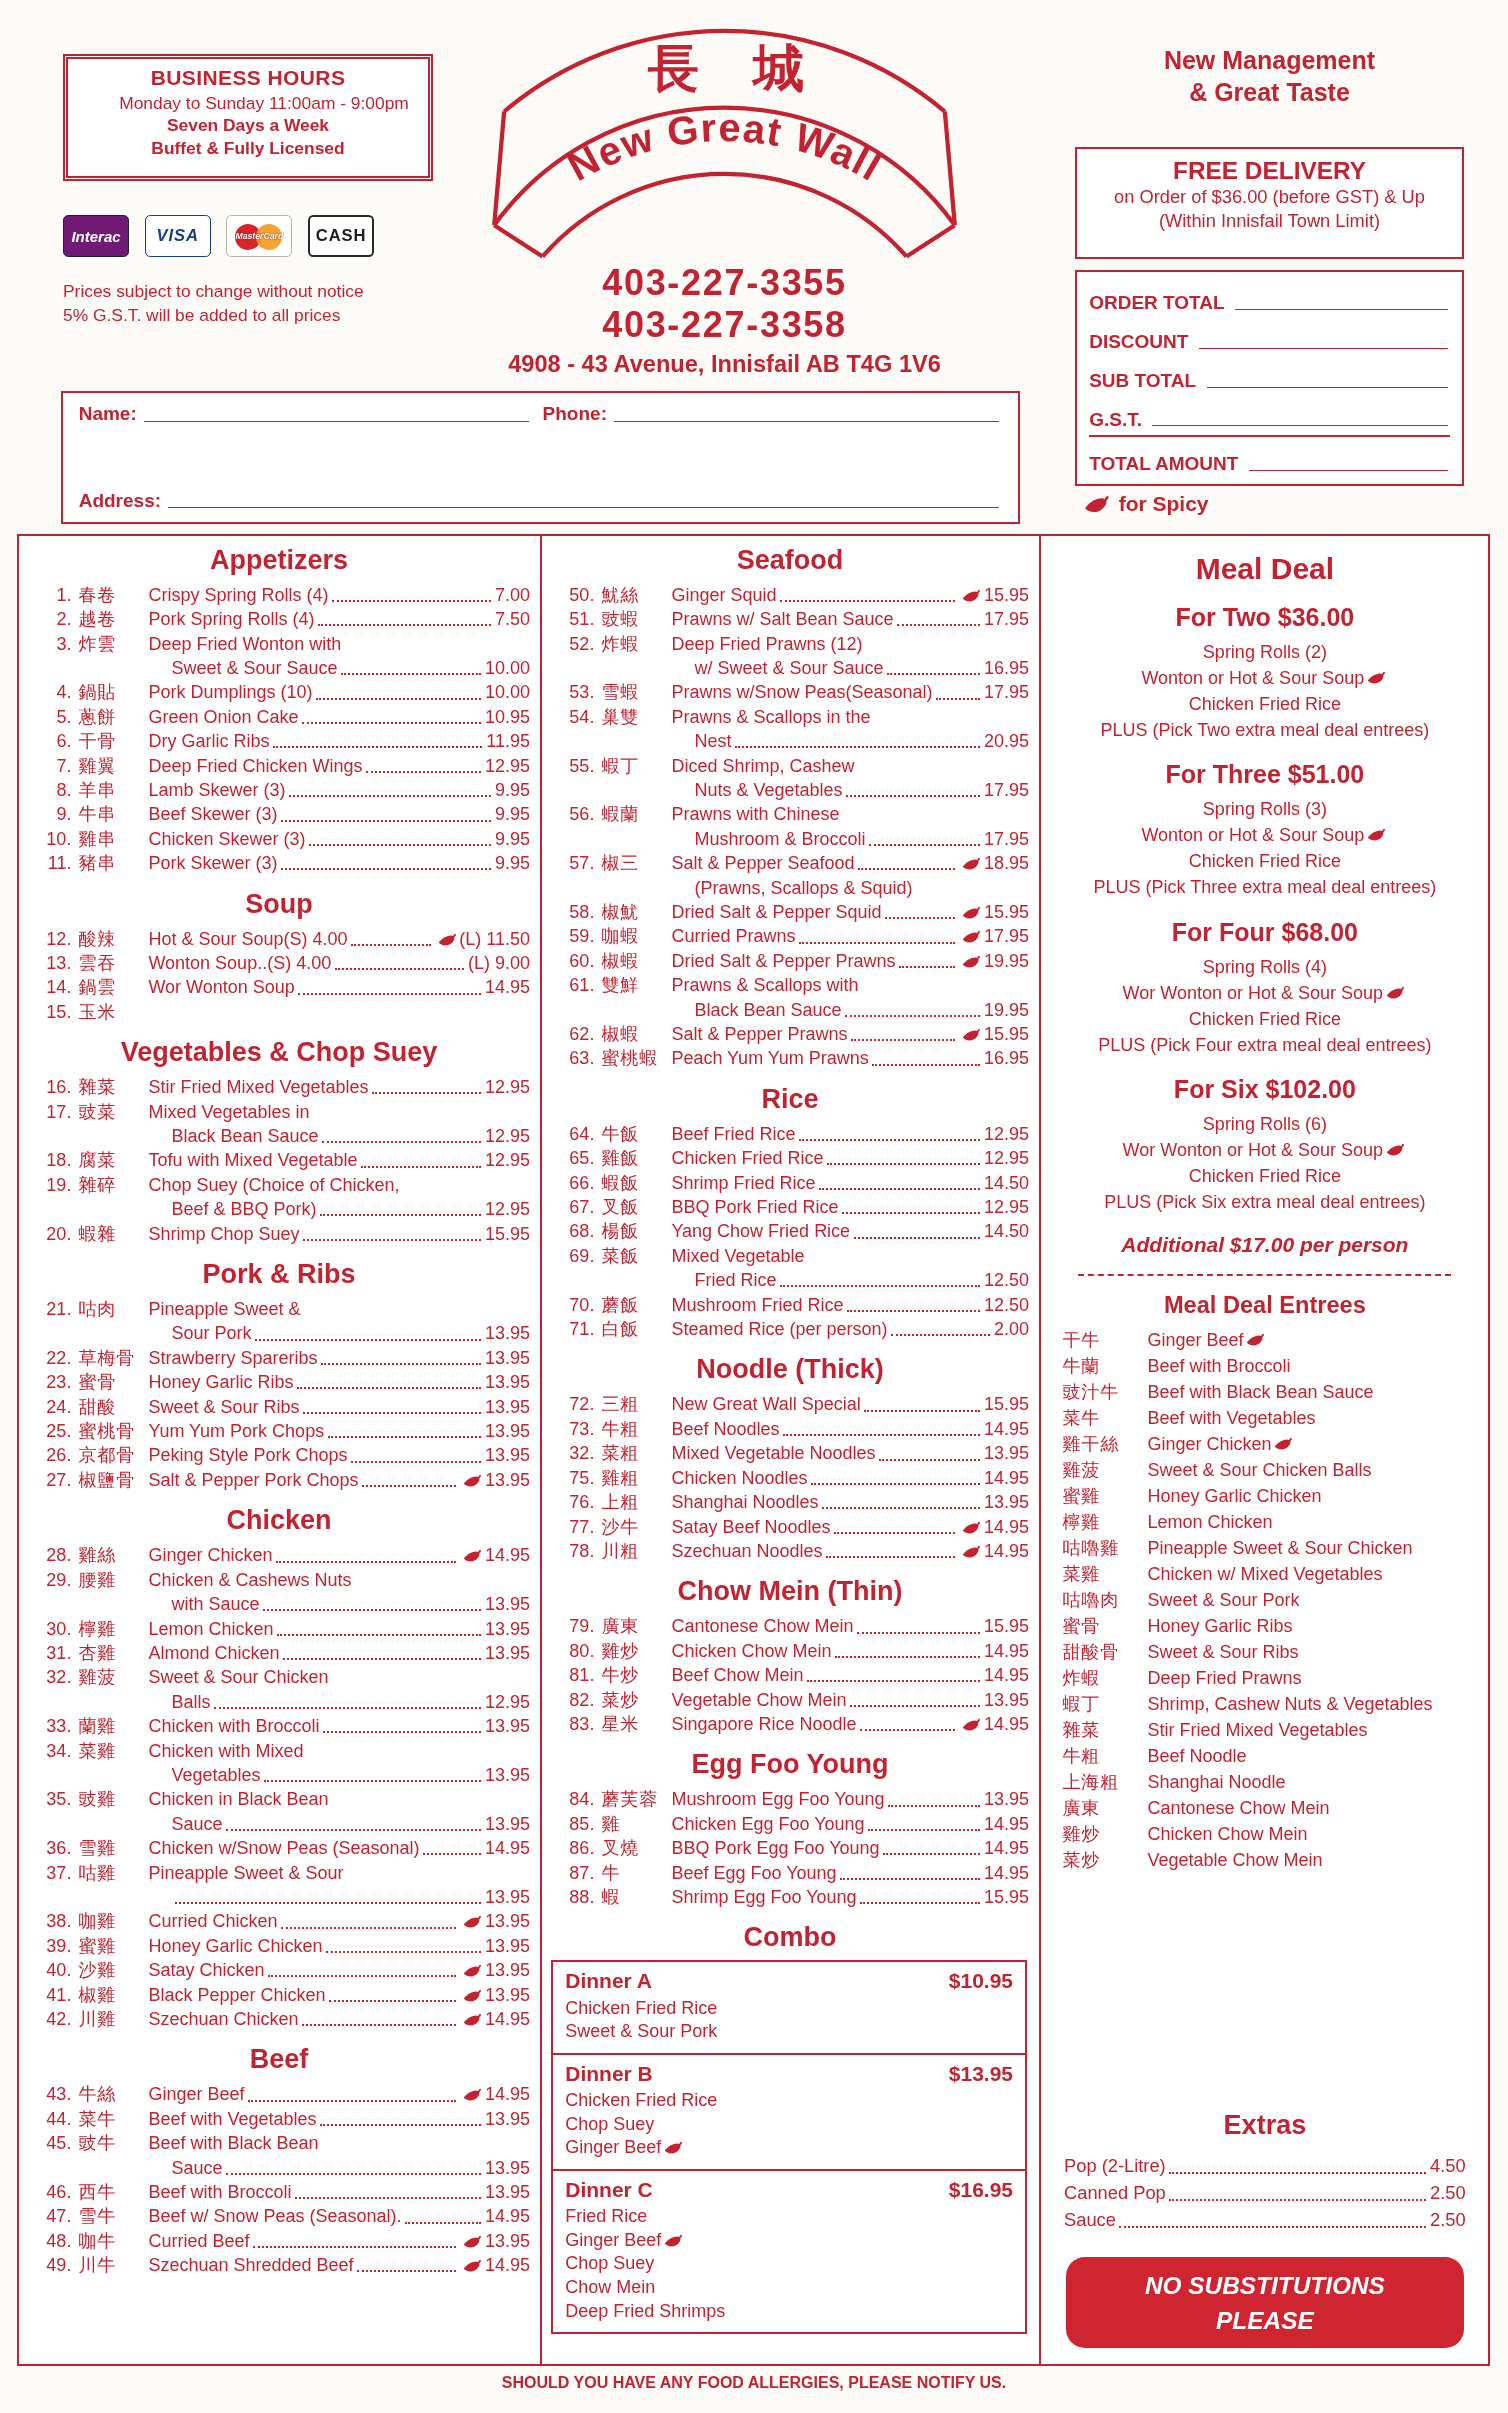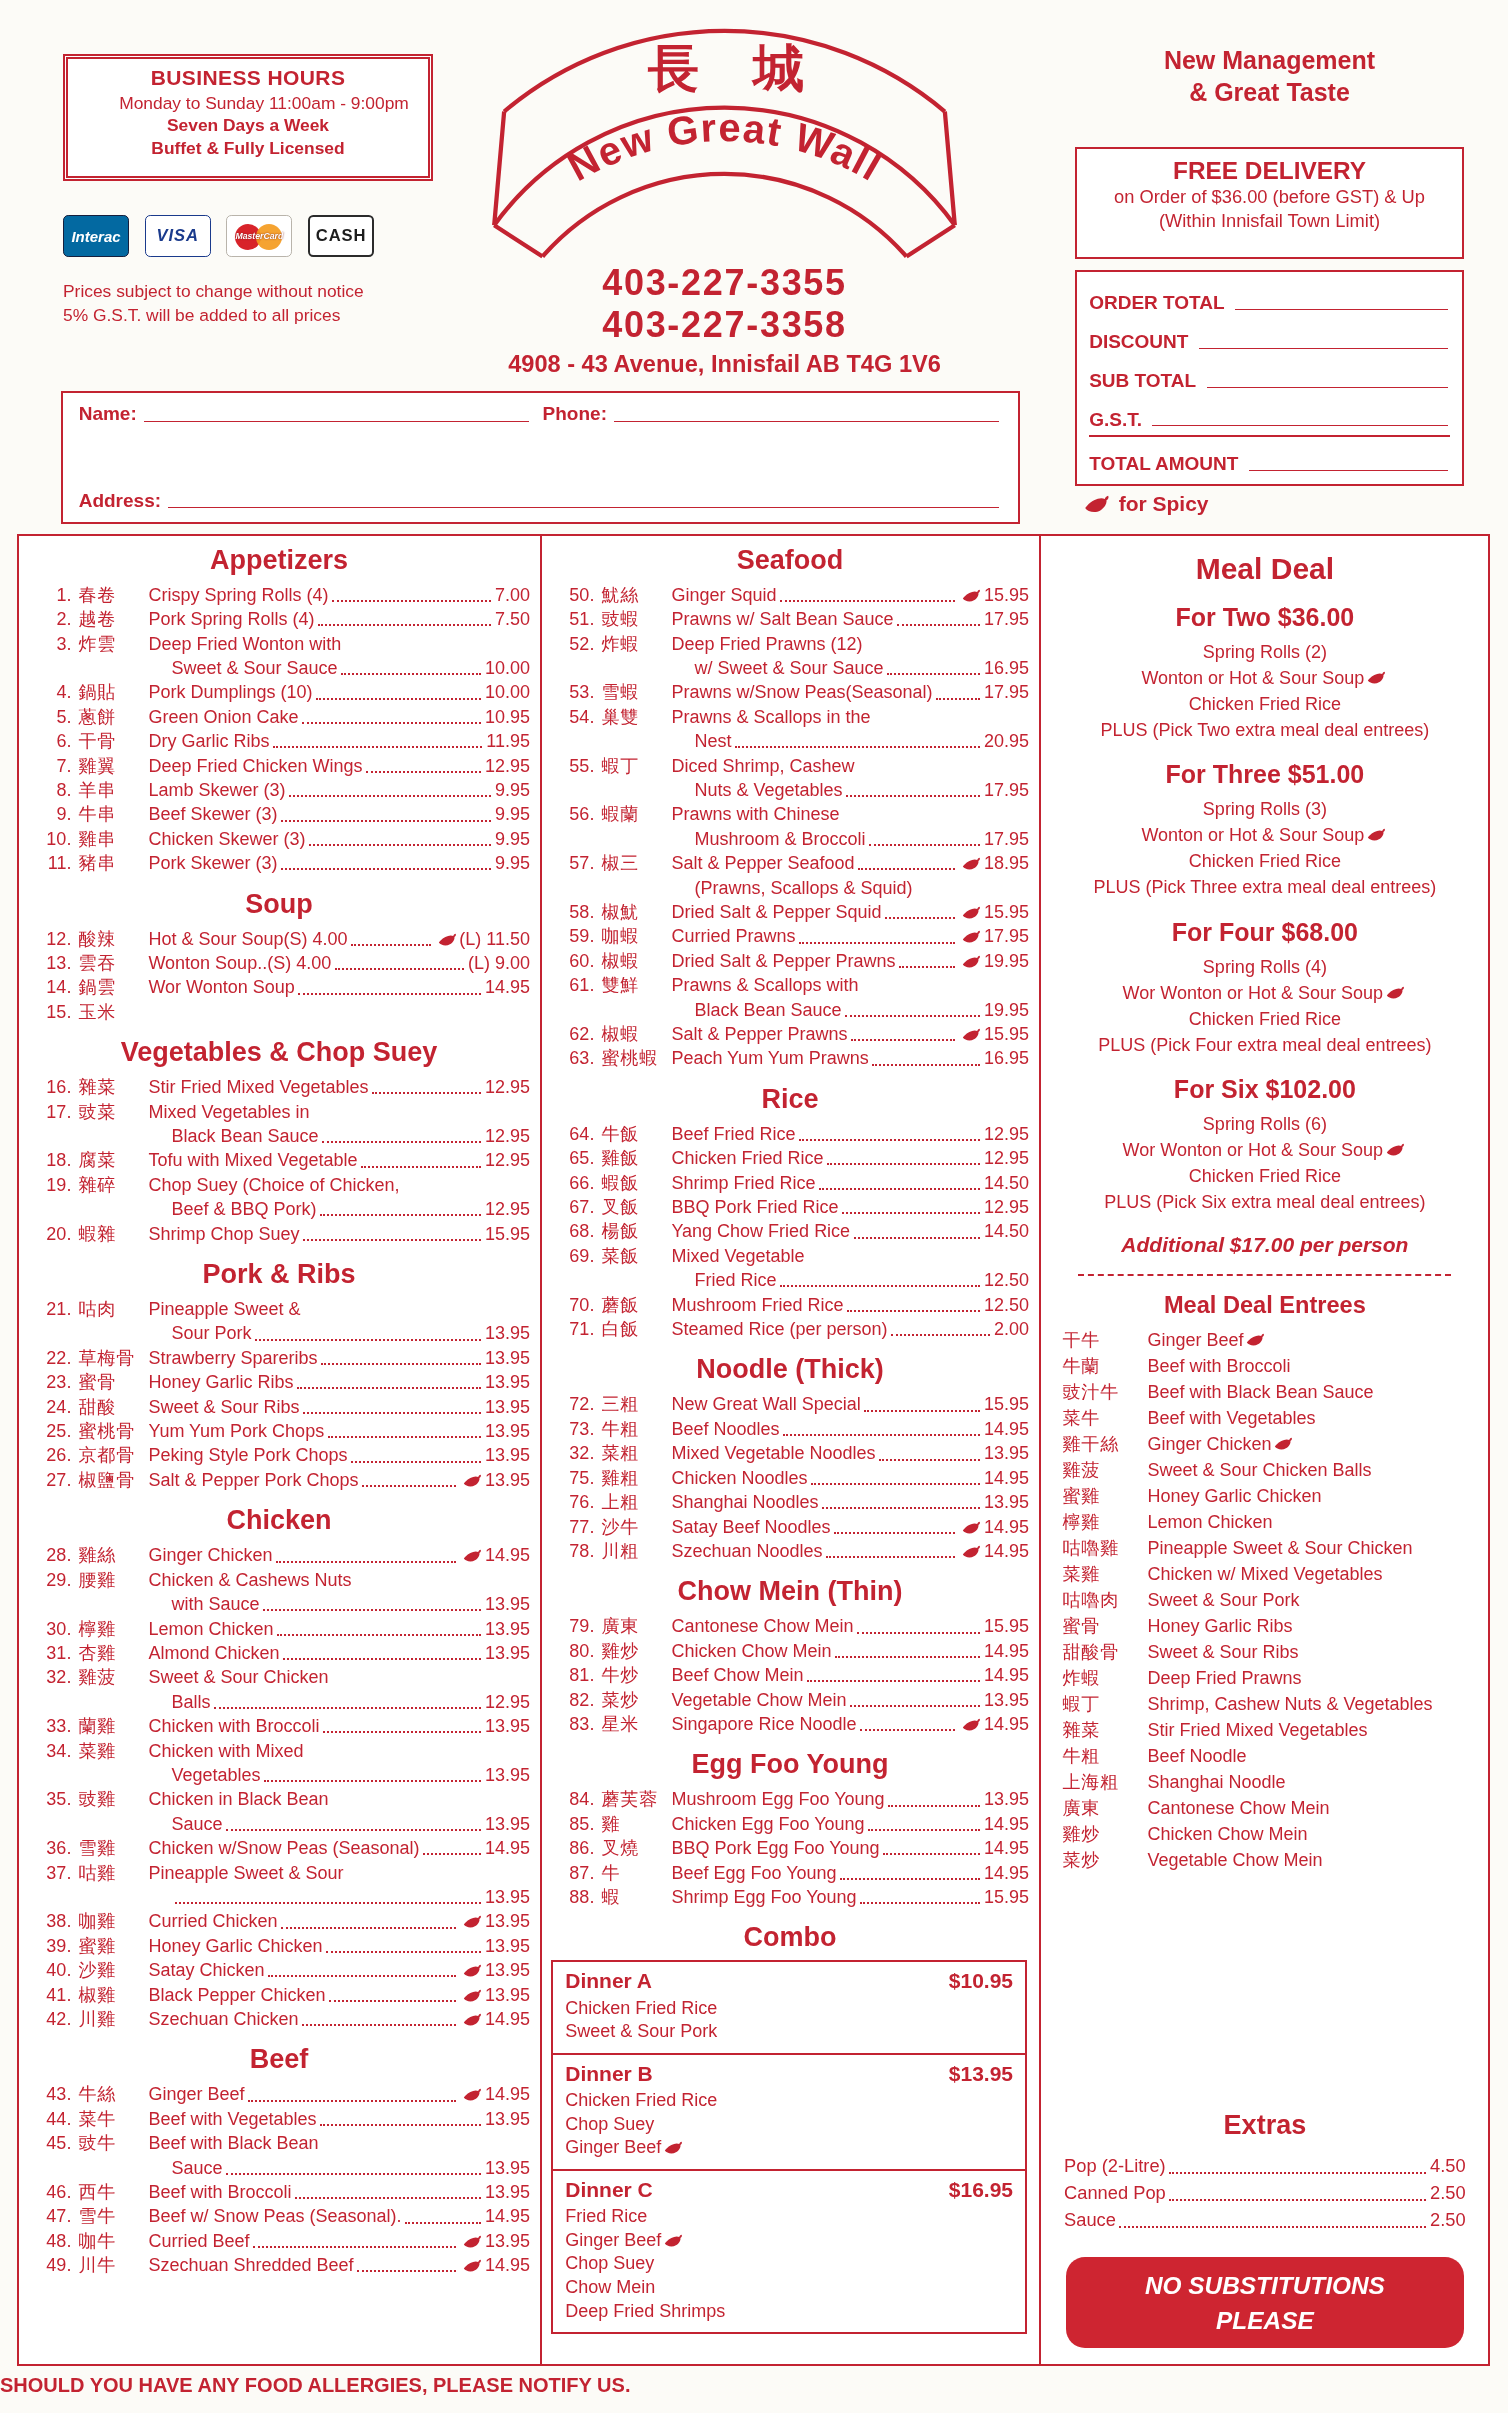--- a/index.html
+++ b/index.html
@@ -15,21 +15,21 @@
   
   .bh-box{position:absolute;left:63px;top:54px;width:370px;height:127px;border:5.2px double var(--red);
     box-sizing:border-box;text-align:center;padding-top:7px;background:#fff;}
   .bh-title{font-size:21px;font-weight:bold;letter-spacing:0.4px;}
   .bh-l1{font-size:17.4px;margin-top:2.6px;margin-left:32px;}
   .bh-l2,.bh-l3{font-size:17.4px;font-weight:bold;margin-top:1.7px;}
 
   .chips{position:absolute;left:63px;top:215px;display:flex;gap:15.7px;}
   .chip{width:66px;height:42px;border-radius:5.2px;display:flex;align-items:center;justify-content:center;
     font-weight:bold;box-sizing:border-box;position:relative;overflow:hidden;background:#fff;}
-  .chip0{background:#0369a1;color:#fff;font-style:italic;font-size:15px;border:1.7px solid #161f3d;}
+  .chip0{background:#701a75;color:#fff;font-style:italic;font-size:15px;border:1.7px solid #161f3d;}
   .chip1{border:1.7px solid #1a3a8c;color:#1a3a8c;font-style:italic;font-size:16.6px;letter-spacing:0.9px;}
   .chip2{border:1.7px solid #b9b4ab;}
   .chip2::before,.chip2::after{content:"";position:absolute;width:26px;height:26px;border-radius:50%;top:7.9px;}
   .chip2::before{left:7.9px;background:#d8232a;}
   .chip2::after{left:29px;background:#f49b20;opacity:.92;}
   .chip2 .chip-label{position:relative;z-index:2;color:#fff;font-size:8.7px;font-style:italic;text-shadow:0 0 1.7px #7a1a1a;}
   .chip3{border:2.6px solid #2b2b2b;color:#1d1d1d;font-size:16.6px;letter-spacing:0.9px;}
 
   .notes{position:absolute;left:63px;top:279px;font-size:17.4px;line-height:24.4px;color:var(--red);}
 
@@ -102,21 +102,21 @@
   .ent{display:flex;font-size:18px;line-height:26px;padding-left:7px;}
   .ecn{flex:none;width:85px;letter-spacing:0.9px;}
   .en{display:flex;align-items:center;}
   .en .chili{margin-bottom:0;}
   .bottom-block{margin-top:auto;}
   .ex-title{font-size:27px;font-weight:bold;text-align:center;margin:8.7px 0 10.5px;}
   .ex-row{display:flex;align-items:flex-end;font-size:18.3px;line-height:27px;padding:0 8.7px;}
   .nosub{background:#ce2531;color:#fff;text-align:center;font-weight:bold;font-style:italic;
     font-size:24.4px;line-height:35px;padding:10.5px 7px;margin:24.4px 10.5px 3.5px;border-radius:19px;}
 
-  .footer{position:absolute;left:0;right:0;top:2374px;font-size:20px;font-weight:bold;}
+  .footer{position:absolute;left:0;right:0;top:2374px;text-align:center;font-size:16px;font-weight:bold;}
 </style>
 </head>
 <body>
 
 <div class="page">
 
   <div class="bh-box">
     <div class="bh-title">BUSINESS HOURS</div>
     <div class="bh-l1">Monday to Sunday 11:00am - 9:00pm</div>
     <div class="bh-l2">Seven Days a Week</div>

